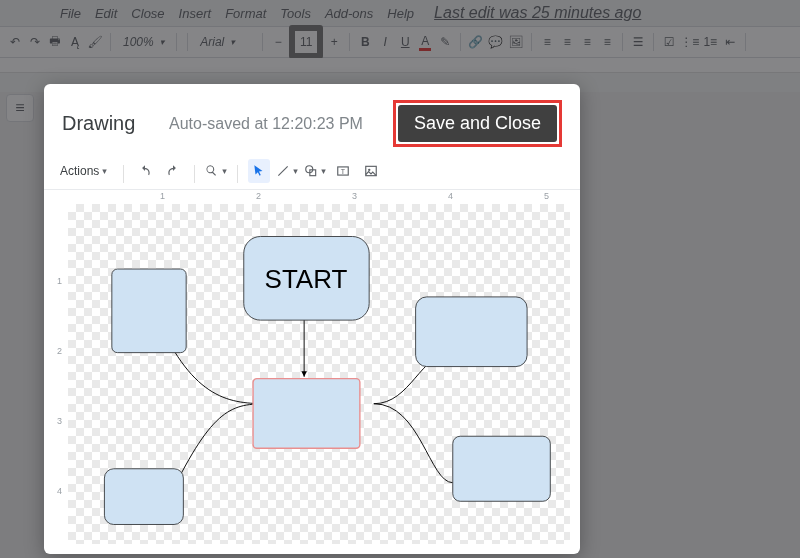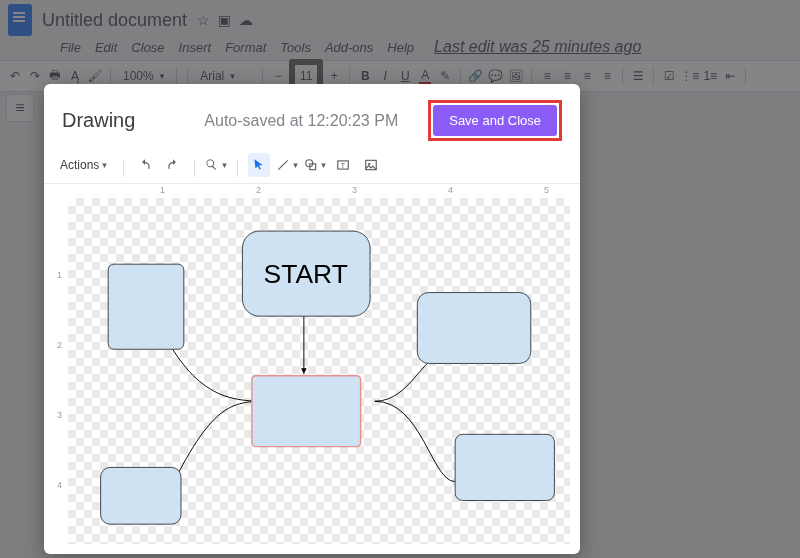--- a/index.html
+++ b/index.html
@@ -44,21 +44,21 @@
     display:flex; gap:14px; padding: 4px 60px; font-size:13px; color:#5f6368; align-items:center;font-style:italic;
   }
   .docs-menubar .last-edit { margin-left:6px; text-decoration:underline; color:#5f6368; font-size:16px;}
   .docs-toolbar {
     height:30px; border-top:1px solid #dadce0; border-bottom:1px solid #dadce0;
     display:flex; align-items:center; padding:0 6px; gap:2px; font-size:12px; color:#5f6368;
     background:#fff;
   }
   .tb-sep{width:1px;height:18px;background:#dadce0;margin:0 4px;}
   .tb-btn{min-width:18px;height:22px;display:flex;align-items:center;justify-content:center;border-radius:3px;}
-  .tb-dd{display:flex;align-items:center;gap:4px;padding:0 6px;}
+  .tb-dd{display:flex;align-items:center;gap:4px;padding:0 6px;font-style:italic;}
   .tb-dd::after{content:"▾";font-size:9px;color:#5f6368;margin-left:2px;}
   .docs-ruler{height:14px;background:#fff;border-bottom:1px solid #e0e0e0; position:relative;}
   .docs-body{position:absolute;inset:0;top:92px;background:#eeeeee;}
   .docs-tabstrip{
     position:absolute;left:6px;top:2px;width:26px;height:26px;border:1px solid #dadce0;border-radius:4px;display:flex;align-items:center;justify-content:center;background:#fff;color:#5f6368;
   }
 
   
   .scrim{
     position:absolute; inset:0; background:rgba(32,33,36,0.55);
@@ -79,22 +79,22 @@
     padding:16px 18px 10px 18px;
     gap:16px;
   }
   .dlg-title{ font-size:20px; color:#3c4043; font-weight:400;}
   .dlg-autosave{ font-size:16px; color:#80868b; margin-left:auto; margin-right:14px;}
   .save-btn-wrap{
     border:3px solid #e53935; 
     padding:2px;
   }
   .save-btn{
-    background:#8b5cf6; color:#fff; border:none;
-    font-size:13px; font-weight:500;
+    background:#404040; color:#fff; border:none;
+    font-size:18px; font-weight:500;
     padding:8px 16px; border-radius:3px;
     cursor:pointer;
   }
   .dlg-toolbar{
     display:flex; align-items:flex-end; gap:6px;
     padding:2px 10px 6px 10px;
     border-bottom:1px solid #e8eaed;
     font-size:12px; color:#3c4043;
   }
   .dtb-btn{min-width:22px;height:24px;display:flex;align-items:center;justify-content:center;border-radius:3px;}
@@ -126,33 +126,20 @@
       linear-gradient(45deg,#e9e9e9 25%,transparent 25%,transparent 75%,#e9e9e9 75%);
     background-size:16px 16px;
     background-position:0 0,8px 8px;
   }
   .canvas svg{position:absolute;inset:0;}
 </style>
 </head>
 <body>
 
 <div class="docs-bg">
-  <div class="docs-titlebar">
-    <div class="docs-logo"></div>
-    <div style="display:flex;flex-direction:column;">
-      <div style="display:flex;align-items:center;gap:10px;">
-        <span class="docs-title">Untitled document</span>
-        <div class="title-icons">
-          <span>☆</span>
-          <span>▣</span>
-          <span>☁</span>
-        </div>
-      </div>
-    </div>
-  </div>
   <div class="docs-menubar">
     <span>File</span>
     <span>Edit</span>
     <span>Close</span>
     <span>Insert</span>
     <span>Format</span>
     <span>Tools</span>
     <span>Add-ons</span>
     <span>Help</span>
     <span class="last-edit">Last edit was 25 minutes ago</span>

